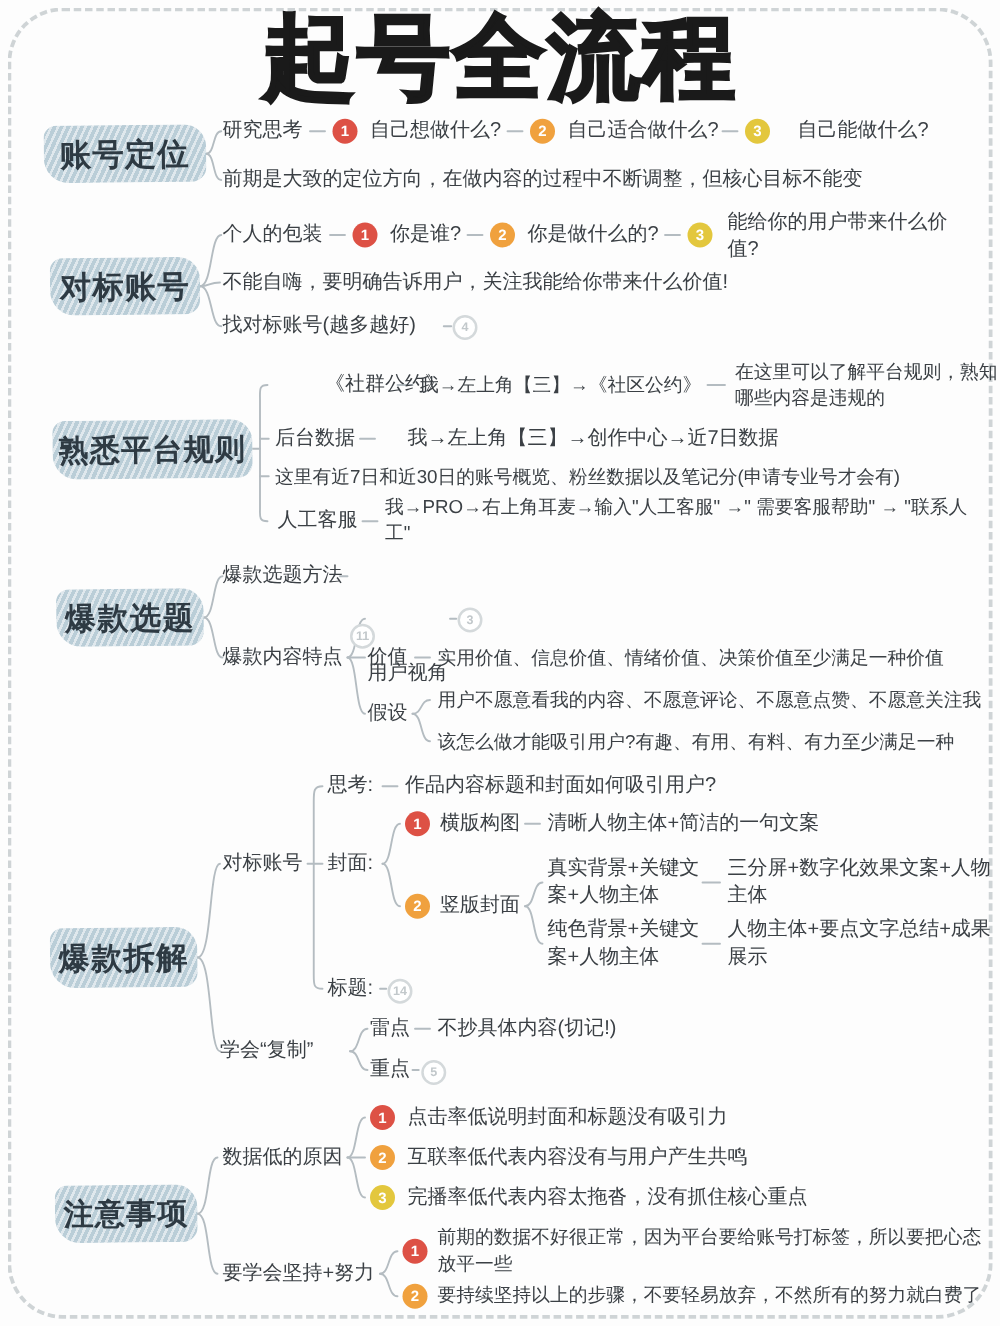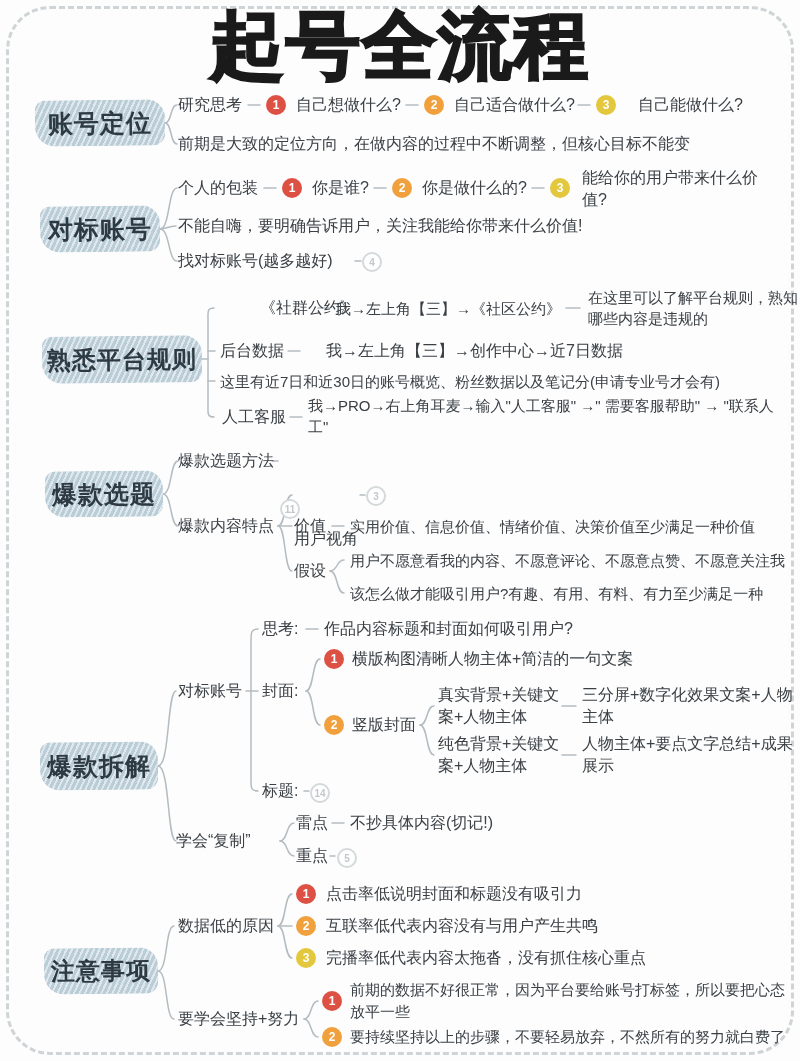--- a/index.html
+++ b/index.html
@@ -139,21 +139,21 @@
 <div class="t s15" style="left:350px;top:550px;">用户不愿意看我的内容、不愿意评论、不愿意点赞、不愿意关注我</div>
 <div class="t s15" style="left:350px;top:583px;">该怎么做才能吸引用户?有趣、有用、有料、有力至少满足一种</div>
 
 <div class="hbox" style="left:40px;top:742px;width:118px;height:48px;">爆款拆解</div>
 <div class="t" style="left:178px;top:680px;">对标账号</div>
 <div class="t" style="left:262px;top:618px;">思考:</div>
 <div class="t" style="left:324px;top:618px;">作品内容标题和封面如何吸引用户?</div>
 <div class="t" style="left:262px;top:680px;">封面:</div>
 <span class="badge b1" style="left:324px;top:649px;">1</span>
 <div class="t" style="left:352px;top:648px;">横版构图</div>
-<div class="t" style="left:416px;top:648px;">清晰人物主体+简洁的一句文案</div>
+<div class="t" style="left:438px;top:648px;">清晰人物主体+简洁的一句文案</div>
 <span class="badge b2" style="left:324px;top:715px;">2</span>
 <div class="t" style="left:352px;top:714px;">竖版封面</div>
 <div class="t wrap" style="left:438px;top:684px;width:122px;">真实背景+关键文案+人物主体</div>
 <div class="t wrap" style="left:582px;top:684px;width:214px;">三分屏+数字化效果文案+人物主体</div>
 <div class="t wrap" style="left:438px;top:733px;width:122px;">纯色背景+关键文案+人物主体</div>
 <div class="t wrap" style="left:582px;top:733px;width:214px;">人物主体+要点文字总结+成果展示</div>
 <div class="t" style="left:262px;top:780px;">标题:</div>
 <span class="count" style="left:310px;top:783px;">14</span>
 <div class="t" style="left:176px;top:830px;">学会“复制”</div>
 <div class="t" style="left:296px;top:812px;">雷点</div>

